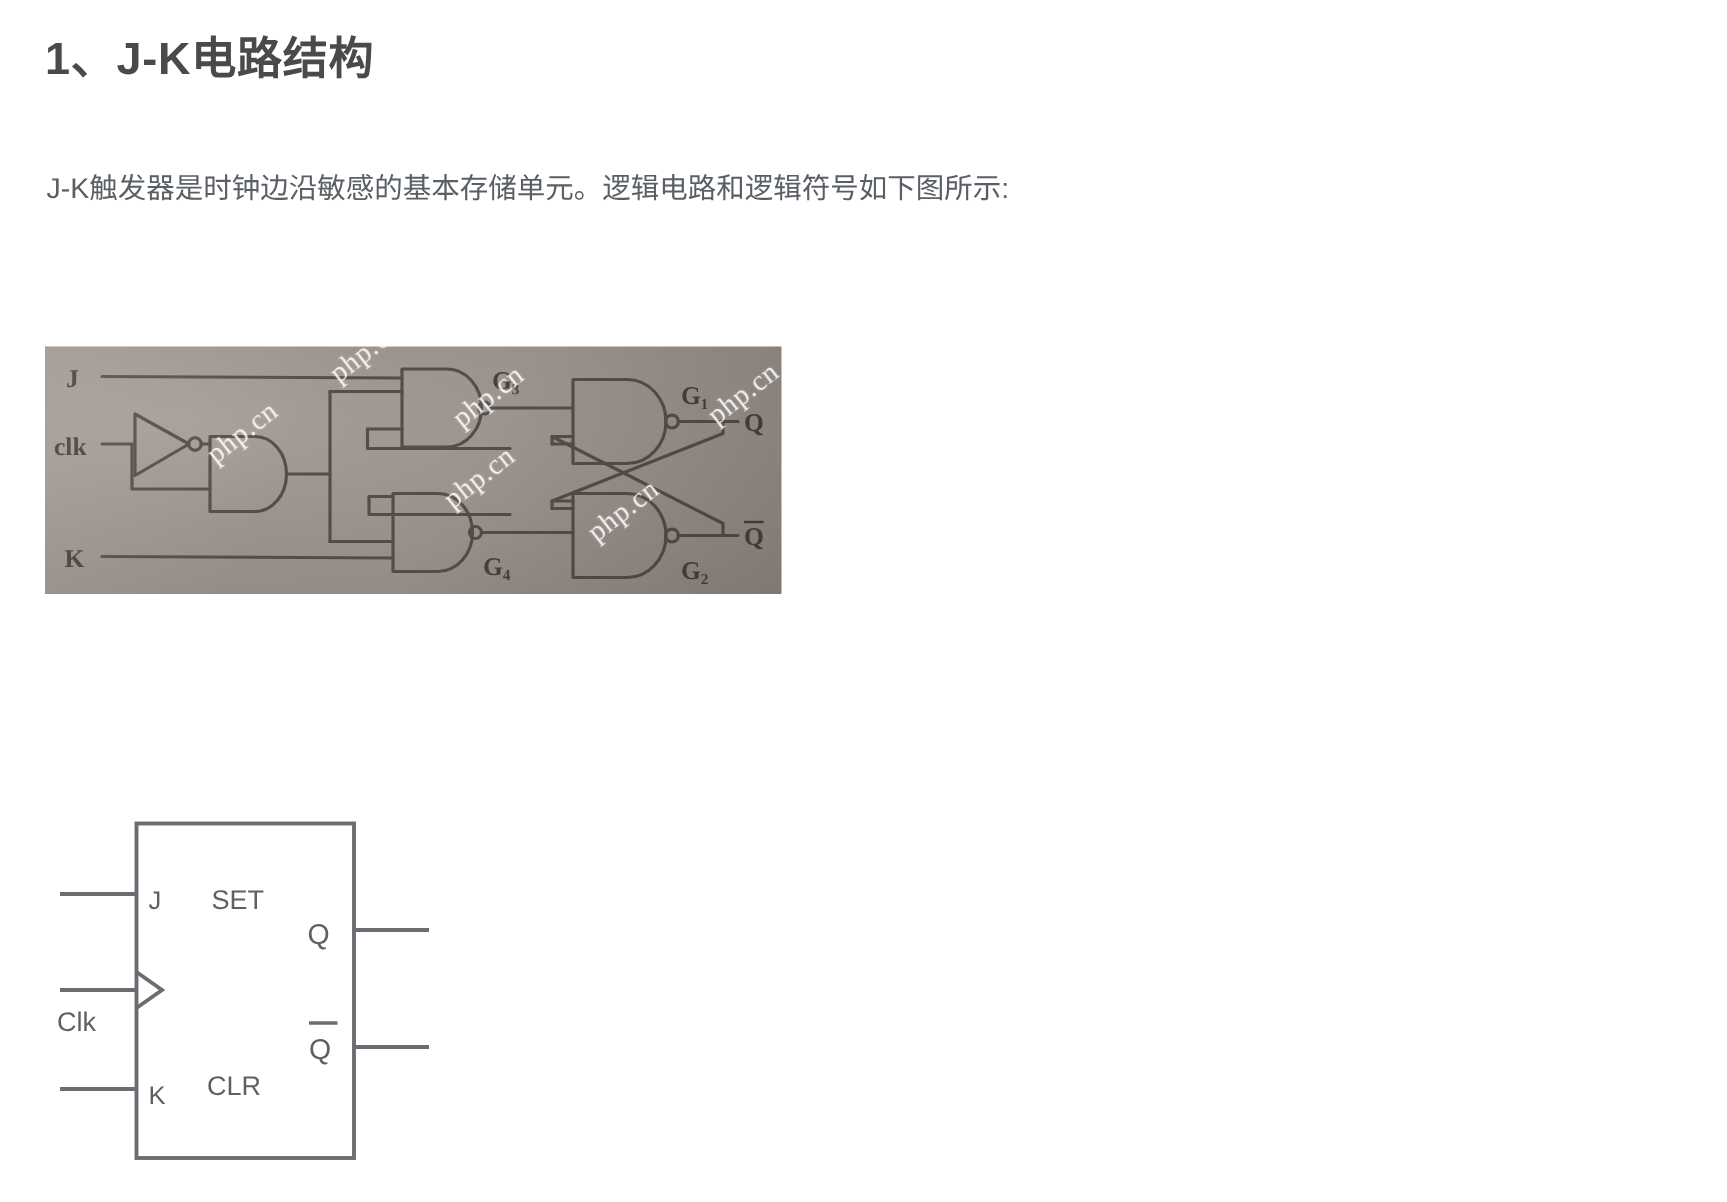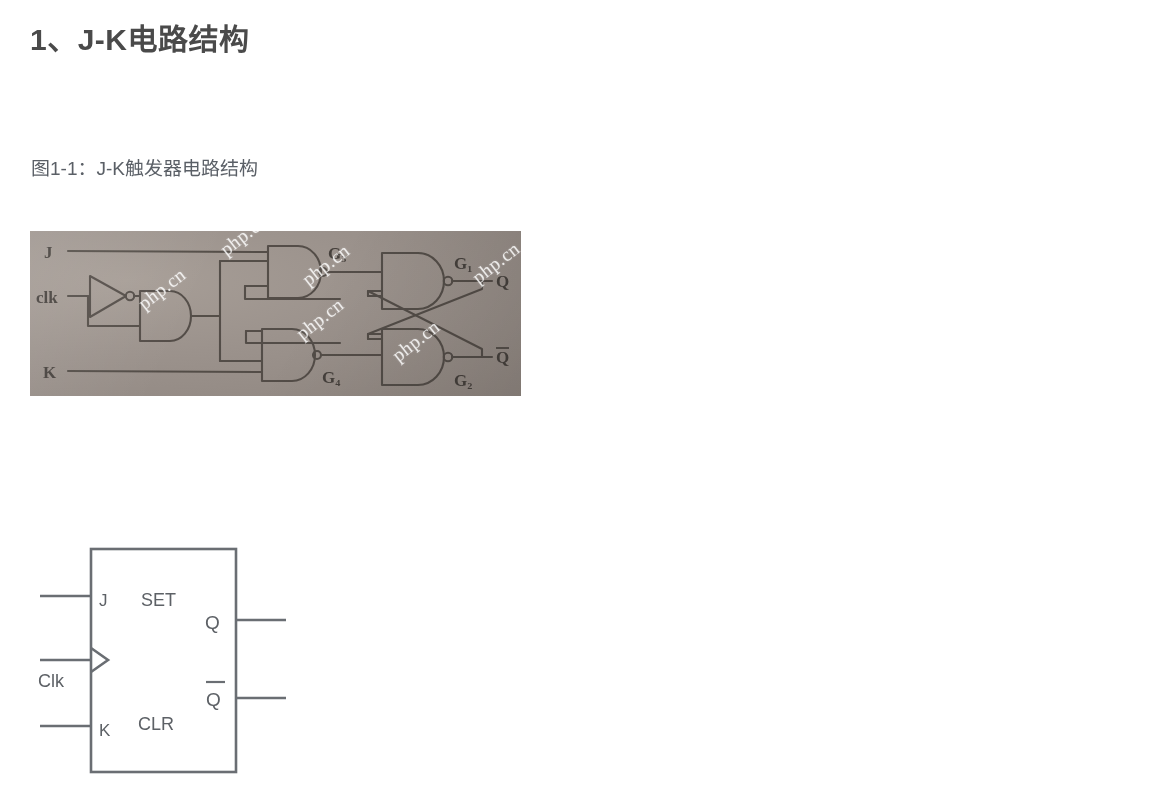--- a/index.html
+++ b/index.html
@@ -134,22 +134,22 @@
     fill: #5d6166;
   }
 </style>
 </head>
 <body>
 
 <div class="page">
 
   <h1 class="section-heading">1、J-K电路结构</h1>
 
-
-  <p class="figure-caption">图1-1：J-K触发器电路结构</p>
+  <p class="intro-paragraph">J-K触发器是时钟边沿敏感的基本存储单元。逻辑电路和逻辑符号如下图所示:</p>
+
 
   <figure class="circuit-photo" style="margin:0;">
     <svg viewBox="0 0 491 165" xmlns="http://www.w3.org/2000/svg">
       <g fill="none" stroke="#4a443f" stroke-width="2.1" stroke-linecap="round" stroke-linejoin="round" opacity="0.88">
 
         <path d="M38,20 L238,21"></path>
 
         <path d="M38,140 L232,141"></path>
 
         <path d="M38,65 L58,65"></path>

